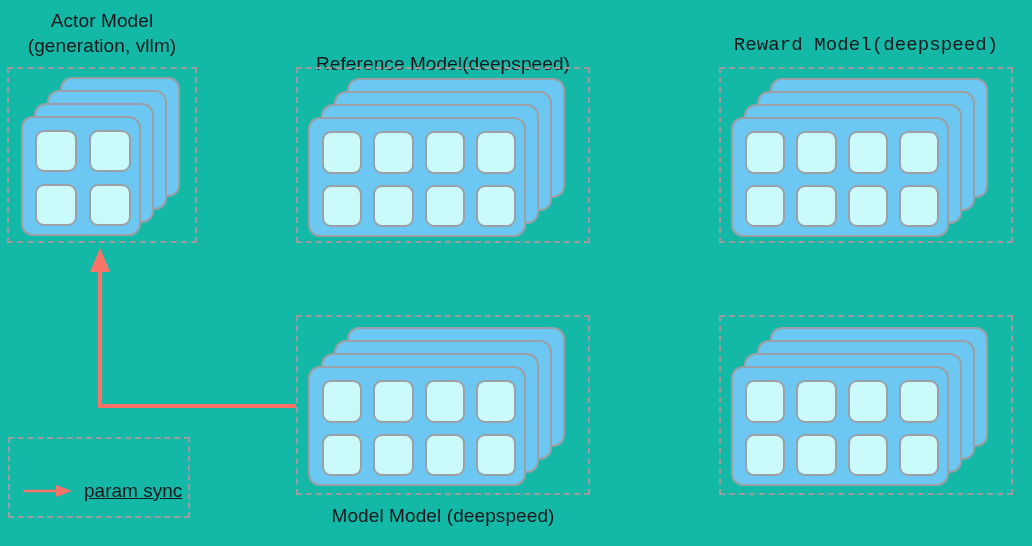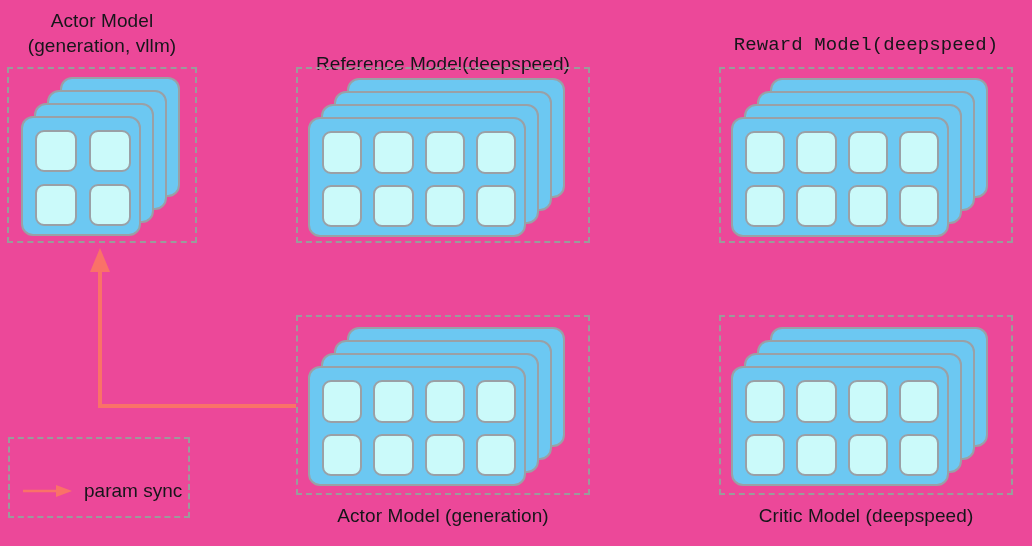--- a/index.html
+++ b/index.html
@@ -8,21 +8,21 @@
     background: #ffffff;
   }
   body {
     font-family: "Liberation Sans", sans-serif;
     color: #1a1a1a;
   }
   #canvas {
     position: relative;
     width: 1032px;
     height: 546px;
-    background: #ec4899;
+    background: #14b8a6;
     overflow: hidden;
   }
 
   
   .panel {
     position: absolute;
     border: 2px dashed #9b9b9b;
     box-sizing: border-box;
     background: transparent;
   }
@@ -72,20 +72,21 @@
     overflow: visible;
   }
 
   
   .legend {
     position: absolute;
     border: 2px dashed #9b9b9b;
     box-sizing: border-box;
     display: flex;
     align-items: center;
+    text-decoration: underline;
   }
   .legend-row {
     display: flex;
     align-items: center;
     gap: 10px;
     margin-top: 26px;
     padding-left: 12px;
   }
   .legend-label {
     font-size: 19px;
@@ -187,21 +188,21 @@
           <div class="cell"></div>
           <div class="cell"></div>
           <div class="cell"></div>
           <div class="cell"></div>
           <div class="cell"></div>
         </div>
       </div>
     </div>
   </div>
 
-  <div class="caption" style="left:296px; top:503px; width:294px;">Actor Model (generation)</div>
+  <div class="caption" style="left:296px; top:503px; width:294px;">Model Model (deepspeed)</div>
 
   <div class="panel" style="left:719px; top:315px; width:294px; height:180px;">
     <div class="stack">
       <div class="card" style="left:49px; top:10px; width:218px; height:120px;"></div>
       <div class="card" style="left:36px; top:23px; width:218px; height:120px;"></div>
       <div class="card" style="left:23px; top:36px; width:218px; height:120px;"></div>
       <div class="card" style="left:10px; top:49px; width:218px; height:120px;">
         <div class="card-grid" style="left:12px; top:12px; width:194px; height:96px;
                     grid-template-columns:repeat(4,1fr);
                     grid-template-rows:repeat(2,1fr);
@@ -212,21 +213,20 @@
           <div class="cell"></div>
           <div class="cell"></div>
           <div class="cell"></div>
           <div class="cell"></div>
           <div class="cell"></div>
         </div>
       </div>
     </div>
   </div>
 
-  <div class="caption" style="left:719px; top:503px; width:294px;">Critic Model (deepspeed)</div>
 
   <svg class="arrow-svg" viewBox="0 0 1032 546">
     <path d="M 296 406 L 100 406 L 100 268" stroke="#FA7268" stroke-width="4" fill="none" stroke-linecap="butt" stroke-linejoin="miter"></path>
     <path d="M 100 248 L 110 272 L 90 272 Z" fill="#FA7268"></path>
   </svg>
 
   <div class="legend" style="left:8px; top:437px; width:182px; height:81px;">
     <div class="legend-row">
       <svg width="52" height="16" viewBox="0 0 52 16">
         <line x1="1" y1="8" x2="36" y2="8" stroke="#FA7268" stroke-width="2.5"></line>

